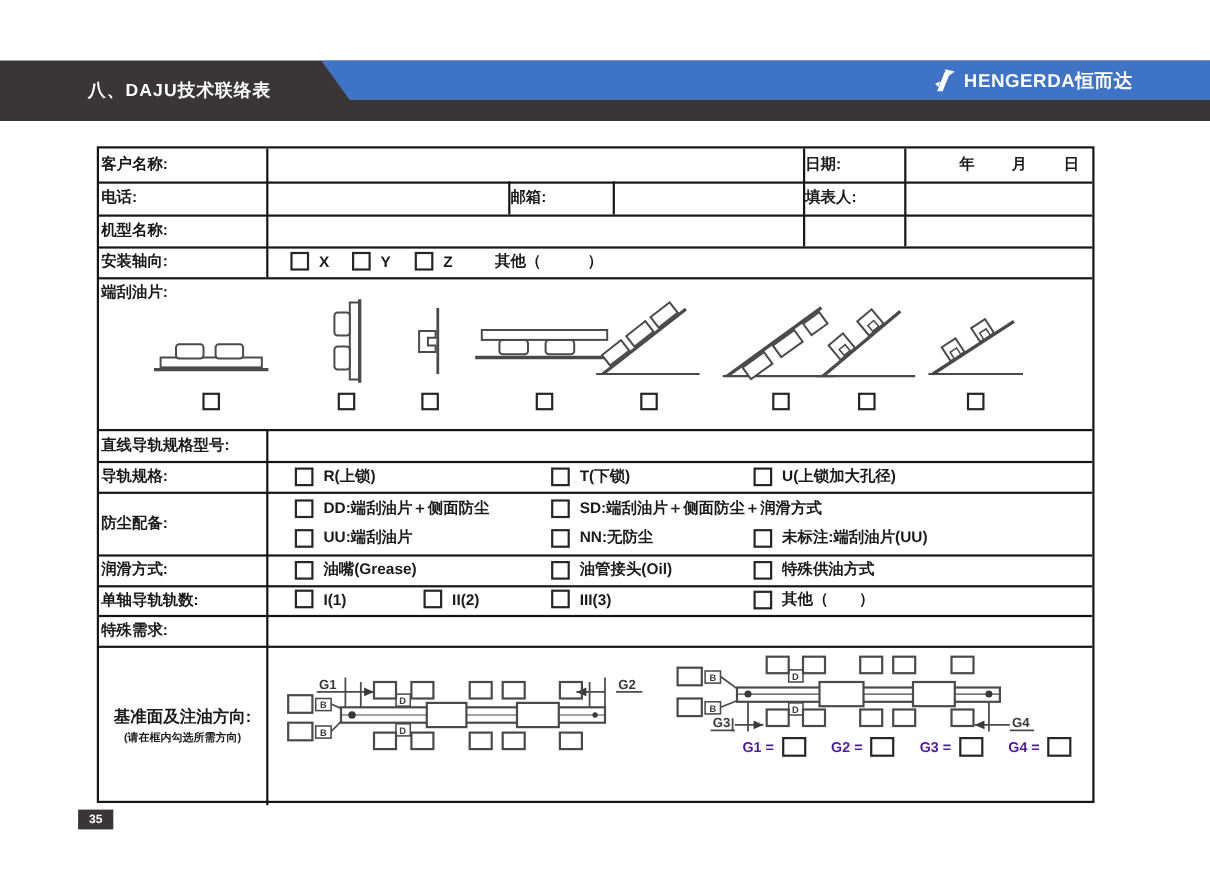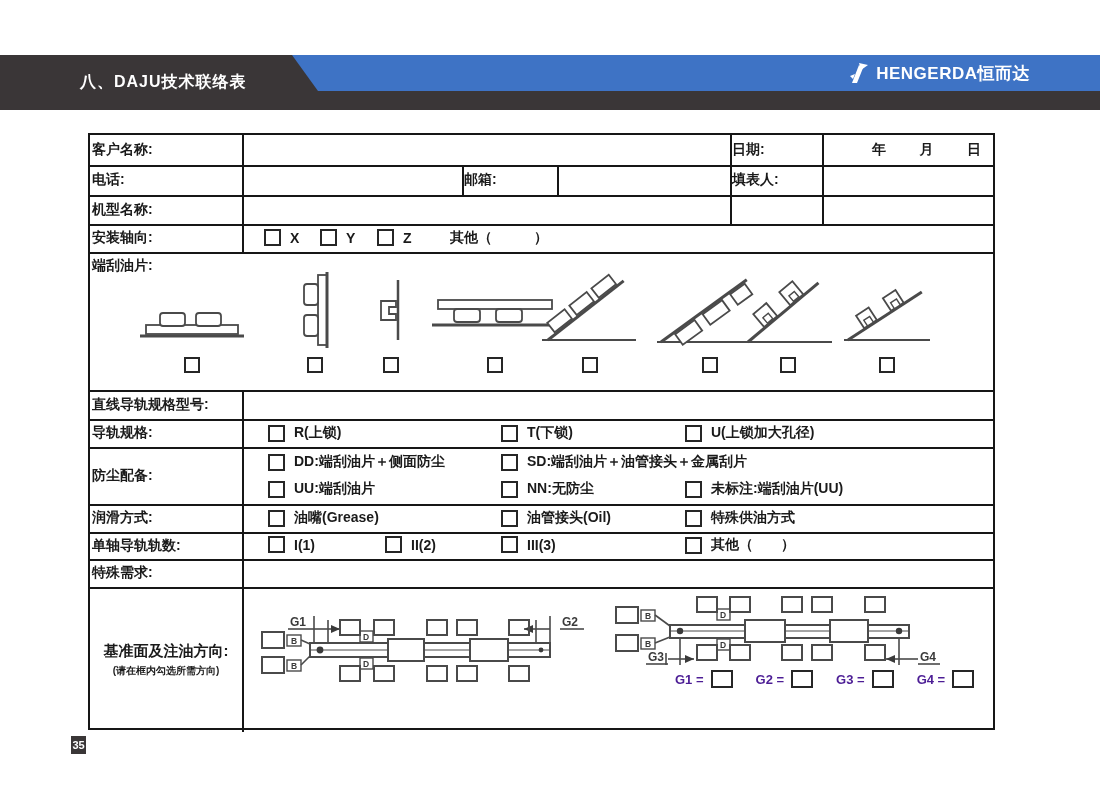--- a/index.html
+++ b/index.html
@@ -39,21 +39,21 @@
                   align-items:center;justify-content:center;gap:3px;}
   .datumLabel{font-weight:700;font-size:15px;white-space:nowrap;}
   .datumSub{font-weight:700;font-size:10px;white-space:nowrap;}
   .datumContent{position:absolute;left:152px;top:452px;width:755px;height:145px;}
   svg.plan{position:absolute;stroke:#4a4a4a;fill:none;stroke-width:1.6;}
   svg.plan text{fill:#3a3a3a;stroke:none;font-family:"Liberation Sans","DejaVu Sans",sans-serif;font-weight:700;}
   .gRow{position:absolute;left:433px;top:83px;display:flex;align-items:center;gap:23px;}
   .gItem{display:flex;align-items:center;gap:7px;font-weight:700;font-size:13px;color:#4c1d95;}
   .gItem .cb{width:22px;height:18px;}
 
-  .pageBadge{position:absolute;left:71px;top:736px;width:15px;height:18px;background:#3a3637;color:#fff;
+  .pageBadge{position:absolute;left:71px;top:736px;width:32px;height:18px;background:#3a3637;color:#fff;
              font-size:11px;font-weight:700;display:flex;align-items:center;justify-content:center;}
 </style>
 </head>
 <body>
 
 <div class="page">
 
   <div class="header-bar">
     <div class="header-blue">
       <div class="brand">
@@ -236,21 +236,21 @@
       <span>U(上锁加大孔径)</span>
     </div>
 
     <div class="lab" style="left:0;top:312px;height:57px">防尘配备:</div>
     <div class="opt" style="left:178px;top:318px">
       <span class="cb"></span>
       <span>DD:端刮油片＋侧面防尘</span>
     </div>
     <div class="opt" style="left:411px;top:318px">
       <span class="cb"></span>
-      <span>SD:端刮油片＋油管接头＋金属刮片</span>
+      <span>SD:端刮油片＋侧面防尘＋润滑方式</span>
     </div>
     <div class="opt" style="left:178px;top:345px">
       <span class="cb"></span>
       <span>UU:端刮油片</span>
     </div>
     <div class="opt" style="left:411px;top:345px">
       <span class="cb"></span>
       <span>NN:无防尘</span>
     </div>
     <div class="opt" style="left:595px;top:345px">

